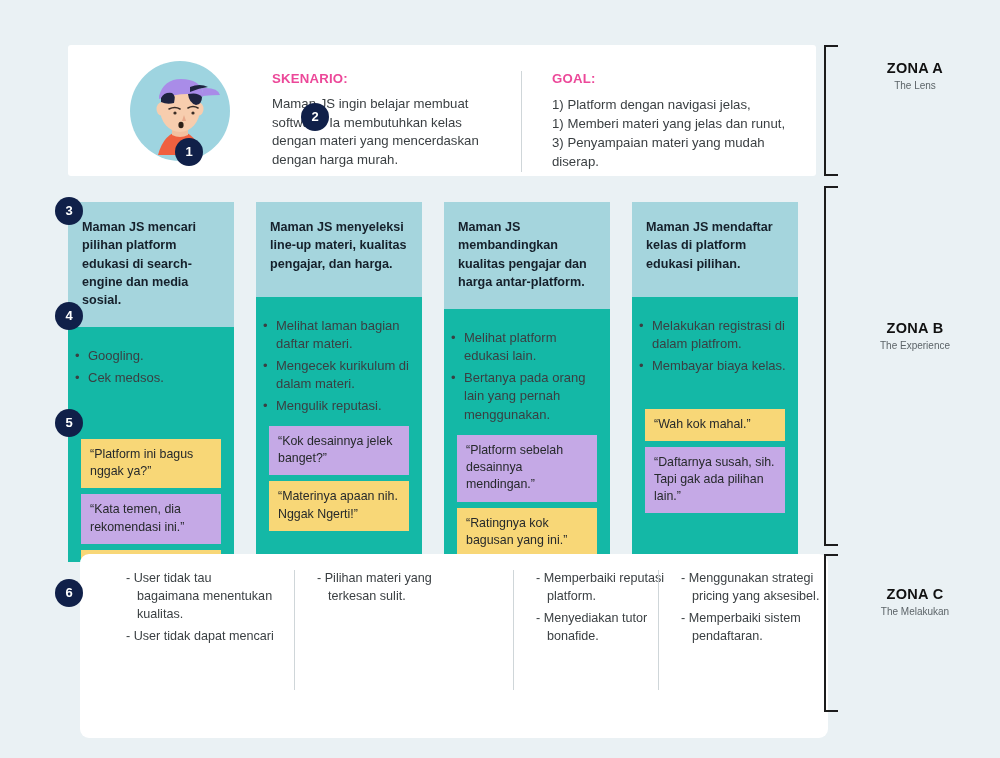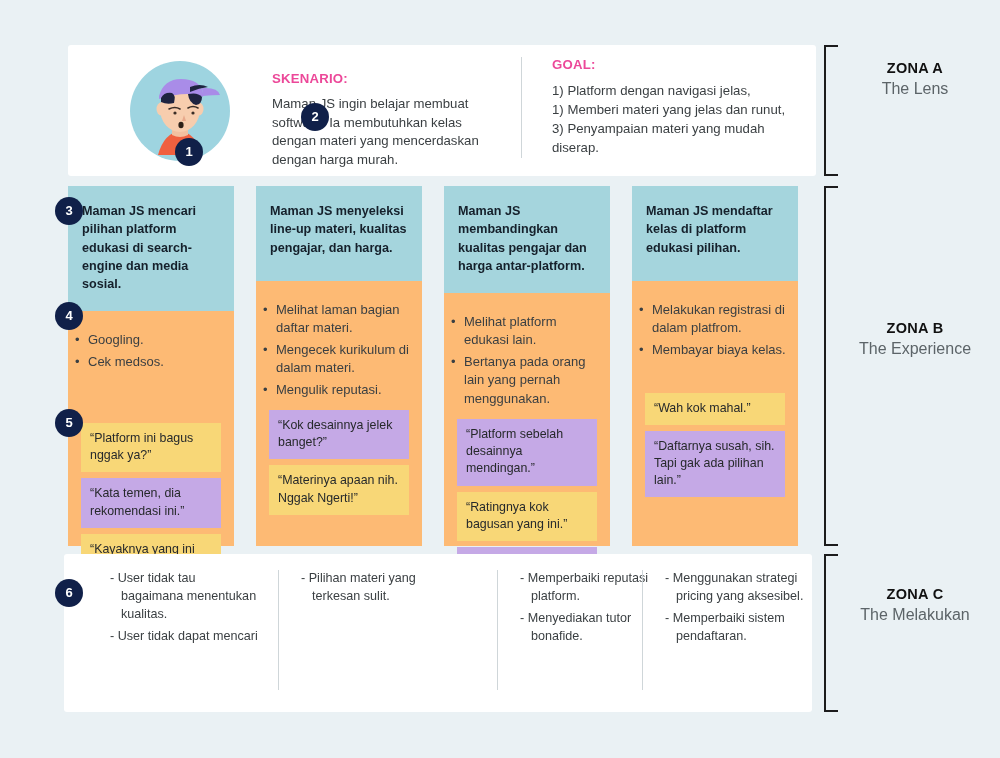--- a/index.html
+++ b/index.html
@@ -24,31 +24,31 @@
     z-index: 8;
   }
   #badge1 { left: 107px; top: 93px; }
   #badge2 { left: 233px; top: 58px; }
   #badge3 { left: 55px; top: 197px; }
   #badge4 { left: 55px; top: 302px; }
   #badge5 { left: 55px; top: 409px; }
   #badge6 { left: 55px; top: 579px; }
 
   .scenario-block { position: absolute; left: 204px; top: 26px; width: 225px; }
-  .goal-block { position: absolute; left: 453px; top: 12px; width: 290px; padding-left: 30px;
+  .goal-block { position: absolute; left: 453px; top: 26px; width: 290px; padding-left: 30px;
                 border-left: 1px solid #cfd6d9; min-height: 90px; }
   .sec-title { font-size: 13.2px; font-weight: bold; color: #ec4899; letter-spacing: .2px; margin-bottom: 9px; }
   .sec-body { font-size: 13.2px; line-height: 1.42; color: #3a3f42; }
   .goal-line { font-size: 13.2px; line-height: 1.45; color: #3a3f42; }
 
   
   .zona-b { position: absolute; left: 68px; top: 186px; width: 748px; height: 360px; }
   .col {
-    position: absolute; top: 0; width: 166px; height: 360px;
-    background: #fdba74;
+    position: absolute; top: 16px; width: 166px; height: 360px;
+    background: #14b8a6;
   }
   .col:nth-child(1) { left: 0px; }
   .col:nth-child(2) { left: 188px; }
   .col:nth-child(3) { left: 376px; }
   .col:nth-child(4) { left: 564px; }
   .col-head {
     background: #a5d5dd; padding: 16px 14px 18px 14px; min-height: 95px;
   }
   .col-head-text { font-size: 12.6px; font-weight: bold; line-height: 1.45; color: #15202b; }
   .col-bullets { padding: 20px 10px 0 18px; min-height: 104px; }
@@ -56,43 +56,43 @@
   .col-notes { padding: 8px 13px 0 13px; }
   .note {
     font-size: 12.4px; line-height: 1.38; color: #26292b;
     padding: 7px 9px 8px 9px; margin-bottom: 6px;
   }
   .note.yellow { background: #f8d777; }
   .note.purple { background: #c5a9e6; }
 
   
   .zona-c-card {
-    position: absolute; left: 64px; top: 554px; width: 748px; height: 158px;
-    background: #ffffff; border-radius: 3px;
+    position: absolute; left: 80px; top: 554px; width: 748px; height: 184px;
+    background: #ffffff; border-radius: 9px;
   }
   .c-col { position: absolute; top: 16px; width: 170px; padding-left: 22px; }
   .c-col.d { border-left: 1px solid #cfd6d9; min-height: 120px; }
   .c-col:nth-of-type(1) { left: 24px; }
   .c-col:nth-of-type(2) { left: 214px; }
   .c-col:nth-of-type(3) { left: 402px; margin-left: 31px; }
   .c-col:nth-of-type(4) { left: 578px; }
   .c-item { font-size: 12.6px; line-height: 1.42; color: #3a3f42; margin-bottom: 4px;
             padding-left: 11px; text-indent: -11px; }
 
   
   .bracket { position: absolute; width: 14px; border: 2px solid #1c1c1c; border-right: none; }
   #brA { left: 824px; top: 45px; height: 131px; }
   #brB { left: 824px; top: 186px; height: 360px; }
   #brC { left: 824px; top: 554px; height: 158px; }
   .zona-label { position: absolute; width: 150px; text-align: center; }
   #lblA { left: 840px; top: 60px; }
   #lblB { left: 840px; top: 320px; }
   #lblC { left: 840px; top: 586px; }
   .zona-title { font-size: 14.5px; font-weight: bold; color: #111; letter-spacing: .3px; }
-  .zona-sub { font-size: 16px; color: #5c6468; margin-top: 4px; }
+  .zona-sub { font-size: 10px; color: #5c6468; margin-top: 4px; }
 
   ul { list-style: none; }
   .col-bullets li { position: relative; }
   .col-bullets li::before {
     content: "\2022"; position: absolute; left: -11px; top: 0; color: #3a3f42; font-size: 13px;
   }
 </style>
 </head>
 <body>
 

